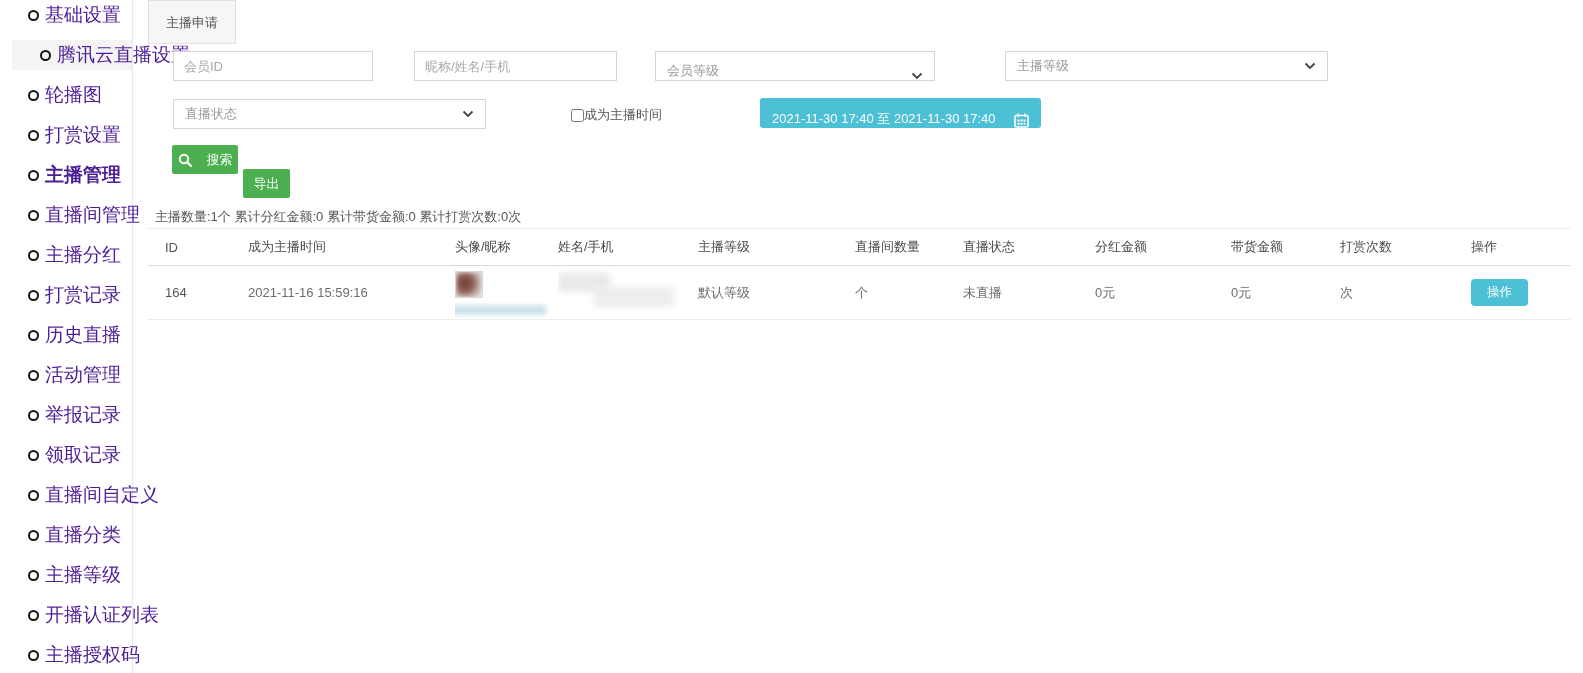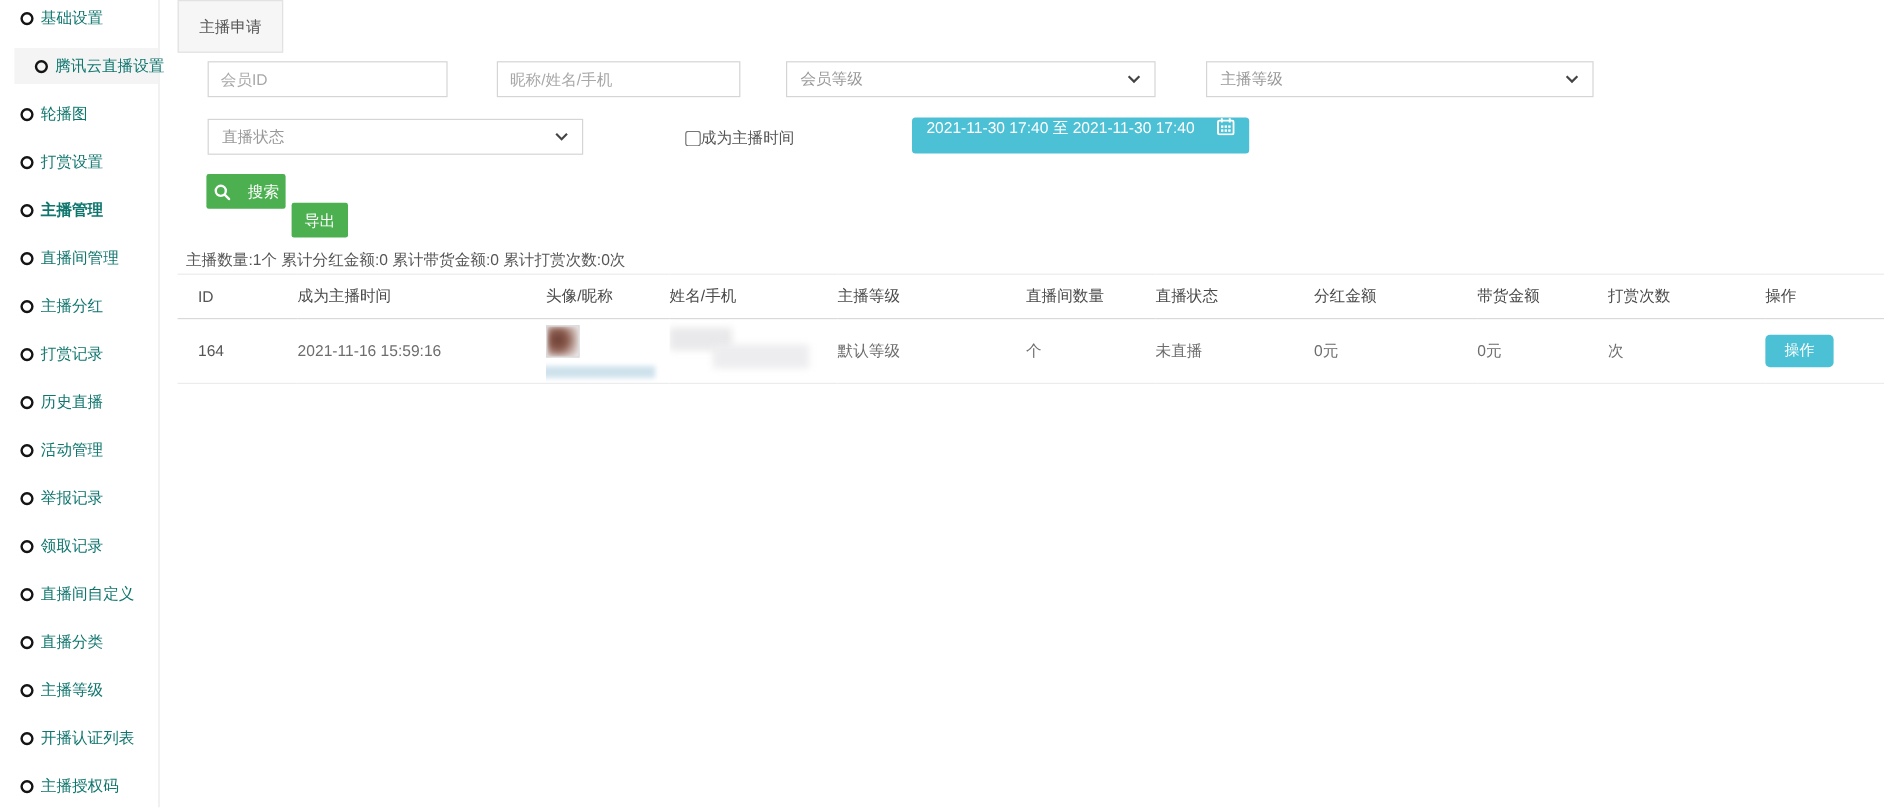--- a/index.html
+++ b/index.html
@@ -13,21 +13,21 @@
   }
 
   
   .sidebar {
     position: absolute; left: 0; top: 0; width: 133px; height: 100%;
     background: #fff; border-right: 1px solid #e8e8e8;
   }
   .side-item {
     height: 30px; margin-bottom: 10px;
     display: flex; align-items: center;
-    padding-left: 17px; font-size: 13px; color: #0f766e;
+    padding-left: 28px; font-size: 19px; color: #4c1d95;
     cursor: pointer; white-space: nowrap;
   }
   .side-item .circle-icon {
     width: 11px; height: 11px; flex: none;
     border: 2px solid #141414; border-radius: 50%;
     margin-right: 6px;
   }
   .side-item.hovered { background: #f4f4f4; margin-left: 12px; }
   .side-item.active { font-weight: bold; }
 
@@ -59,21 +59,21 @@
   .checkbox-wrap {
     position: absolute; display: flex; align-items: center;
     font-size: 13px; color: #555; cursor: pointer;
   }
   .checkbox-wrap input { width: 13px; height: 13px; margin: 0; cursor: pointer; }
 
   .date-btn {
     position: absolute; height: 30px; padding: 0 12px;
     background: var(--cyan, #4cc0d4); color: #fff;
     border: none; border-radius: 3px;
-    display: flex; align-items: flex-start; gap: 18px;
+    display: flex; align-items: flex-end; gap: 18px;
     font-size: 13px; cursor: pointer; white-space: nowrap;
     font-family: inherit;
   }
 
   .btn-green {
     position: absolute; height: 29px;
     background: var(--green, #4caf50); color: #fff;
     border: none; border-radius: 2px;
     display: flex; align-items: center; justify-content: center; gap: 15px;
     font-size: 13px; cursor: pointer; font-family: inherit;
@@ -204,21 +204,21 @@
     <span>主播授权码</span>
   </div>
 </div>
 
 <div class="content">
 
   <button class="tab-btn">主播申请</button>
 
   <input class="text-input" style="left: 281px; top: 51px; width: 203px;" placeholder="昵称/姓名/手机">
   <input class="text-input" style="left: 40px; top: 51px; width: 200px;" placeholder="会员ID">
-  <div class="select-box" style="left:522px; top:51px; width:308px;">
+  <div class="select-box" style="left:522px; top:51px; width:280px;align-items:flex-end;">
     <span>会员等级</span>
     <svg width="12" height="8" viewBox="0 0 12 8">
       <path d="M1.5 1.5 L6 6 L10.5 1.5" fill="none" stroke="#444" stroke-width="1.8"></path>
     </svg>
   </div>
   <div class="select-box" style="left:872px; top:51px; width:323px;">
     <span>主播等级</span>
     <svg width="12" height="8" viewBox="0 0 12 8">
       <path d="M1.5 1.5 L6 6 L10.5 1.5" fill="none" stroke="#444" stroke-width="1.8"></path>
     </svg>

